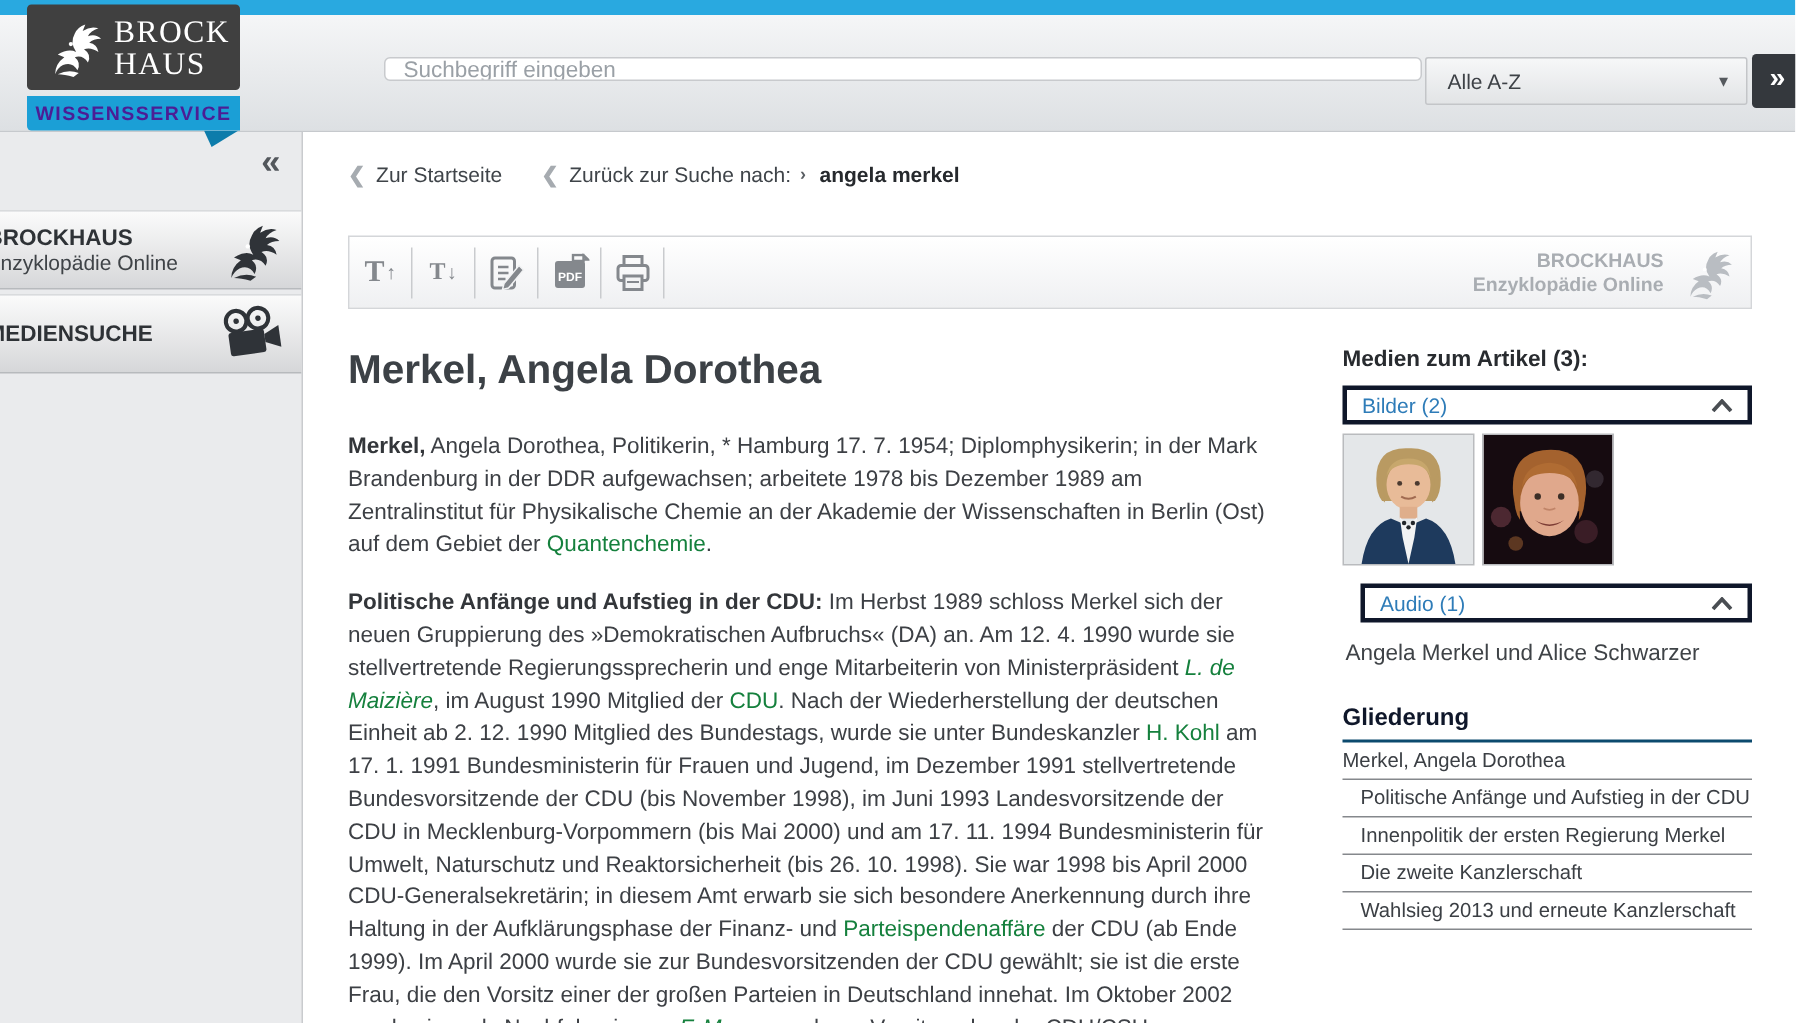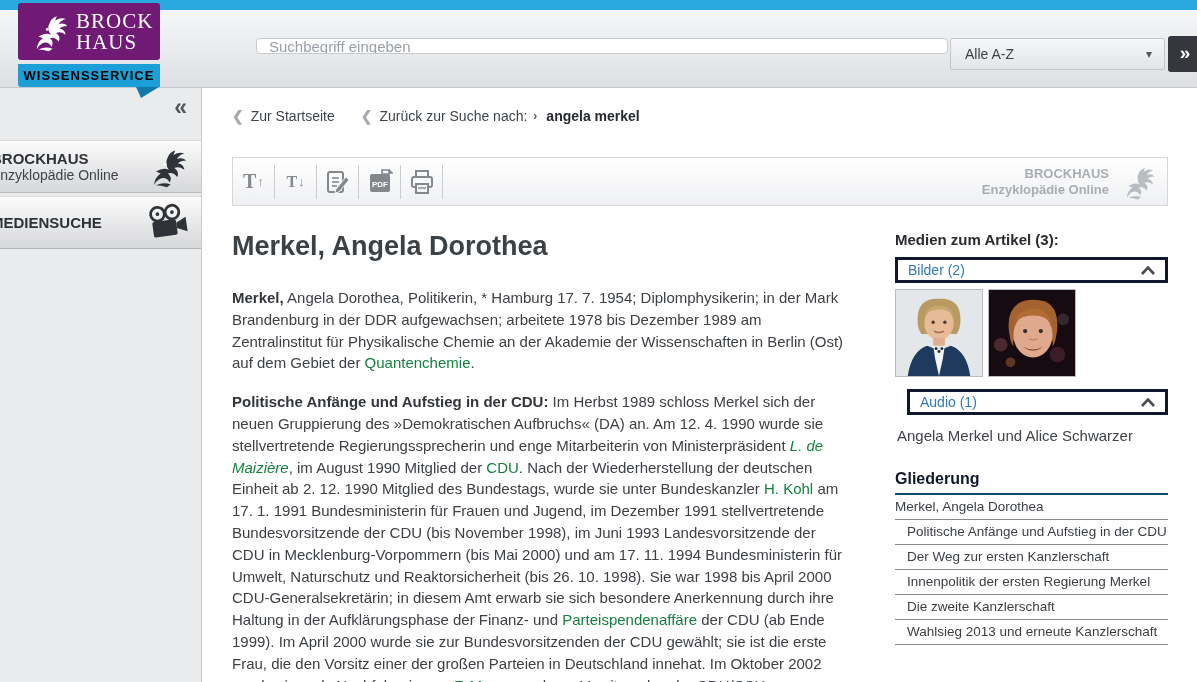--- a/index.html
+++ b/index.html
@@ -5,27 +5,27 @@
   * { margin:0; padding:0; box-sizing:border-box; }
   html,body { background:#fff; }
   body { font-family:"Liberation Sans", sans-serif; }
   #page { position:relative; width:1197px; height:682px; overflow:hidden; background:#fff; }
 
   
   #topbar { position:absolute; left:0; top:0; width:1197px; height:10px; background:#29a9e0; z-index:5; }
   #header { position:absolute; left:0; top:10px; width:1197px; height:78px;
             background:linear-gradient(#f5f6f7,#dde0e3); border-bottom:1px solid #c6c9cd; z-index:4; }
 
-  #logo-box { position:absolute; left:18px; top:3px; width:142px; height:57px; background:#701a75;
+  #logo-box { position:absolute; left:18px; top:3px; width:142px; height:57px; background:#404040;
               border-radius:3px; z-index:6; display:flex; align-items:center; padding-left:10px; }
   #logo-box .griffin { width:42px; height:42px; color:#fff; flex:0 0 auto; }
   #logo-text { color:#fff; font-family:"Liberation Serif", serif; font-size:21px; line-height:21px;
                letter-spacing:1px; margin-left:6px; }
   #banner { position:absolute; left:18px; top:64px; width:142px; height:23px; background:#1b9fd6;
-            color:#000000; font-size:13px; font-weight:bold; letter-spacing:1px; text-align:center;
+            color:#4c1d95; font-size:13px; font-weight:bold; letter-spacing:1px; text-align:center;
             line-height:23px; z-index:6; border-radius:0 0 0 3px; }
   #banner-fold { position:absolute; left:136px; top:87px; width:23px; height:11px; background:#0d7cab;
                  clip-path:polygon(0 0,100% 0,22% 100%); z-index:6; }
 
   #search-input { position:absolute; left:256px; top:28px; width:692px; height:16px; border:1px solid #c8cacd;
                   border-radius:4px; padding:0 12px; font-size:15px; color:#3e4247; background:#fff;
                   font-family:"Liberation Sans", sans-serif; }
   #search-input::placeholder { color:#9aa0a6; }
   #scope-select { position:absolute; left:950px; top:28px; width:215px; height:32px;
                   background:linear-gradient(#f6f7f8,#e2e4e6); border:1px solid #c3c5c8; border-radius:2px;
@@ -283,21 +283,20 @@
           <polyline points="1,8 7,1.5 13,8" fill="none" stroke="#4a4e53" stroke-width="2.6"></polyline>
         </svg>
       </div>
       <div id="audio-item">Angela Merkel und Alice Schwarzer</div>
 
       <div id="outline">
         <h2>Gliederung</h2>
         <div>
             <div class="outline-row">Merkel, Angela Dorothea</div>
             <div class="outline-row indent">Politische Anfänge und Aufstieg in der CDU</div>
-            <div class="outline-row indent">Der Weg zur ersten Kanzlerschaft</div>
             <div class="outline-row indent">Innenpolitik der ersten Regierung Merkel</div>
             <div class="outline-row indent">Die zweite Kanzlerschaft</div>
             <div class="outline-row indent">Wahlsieg 2013 und erneute Kanzlerschaft</div>
           </div>
       </div>
     </div>
 
   </div>
 </div>
 

